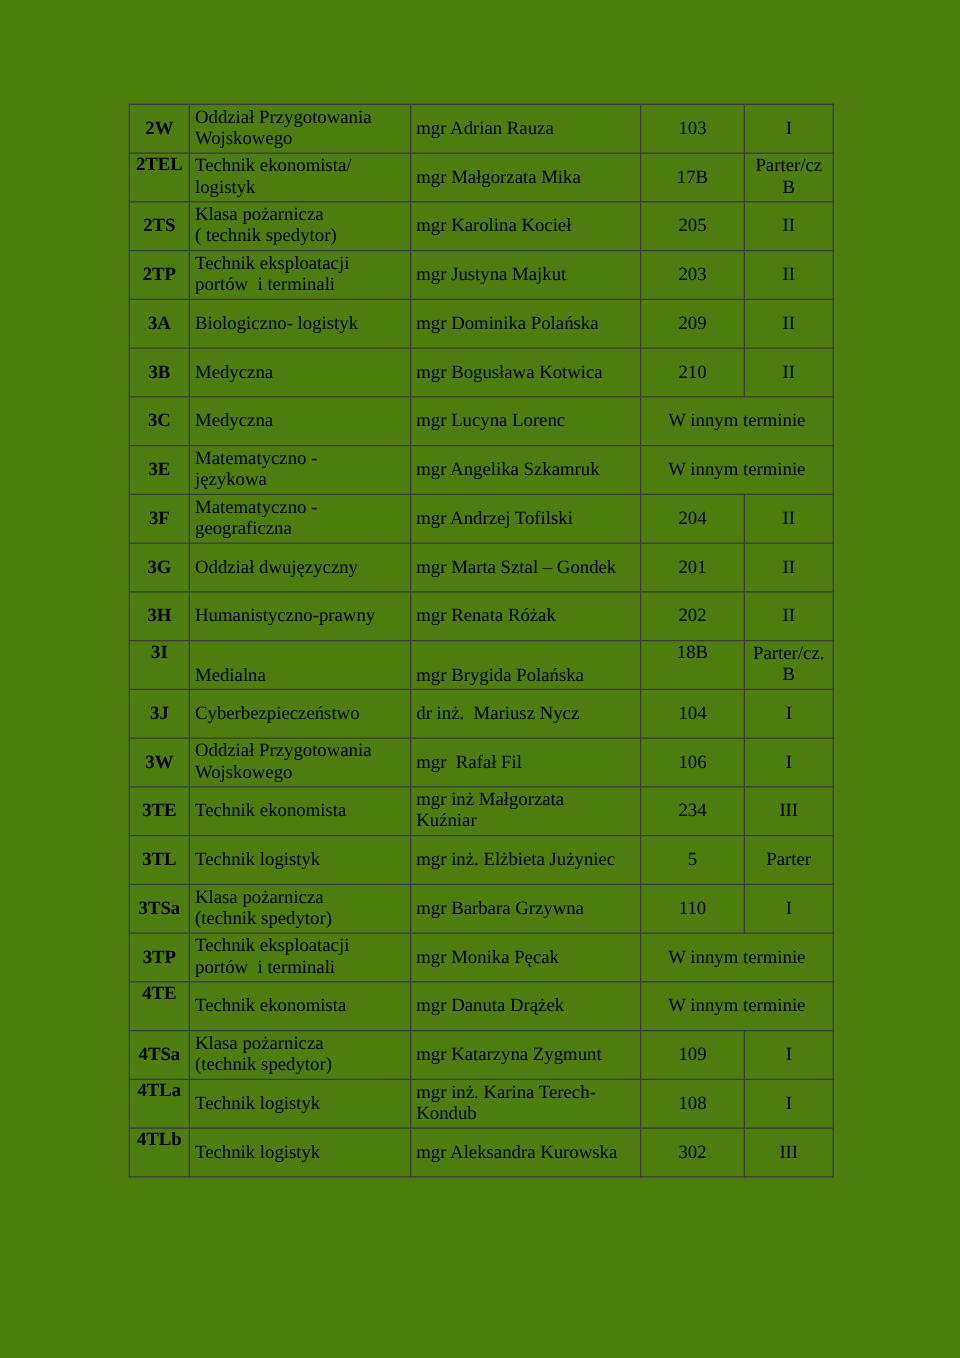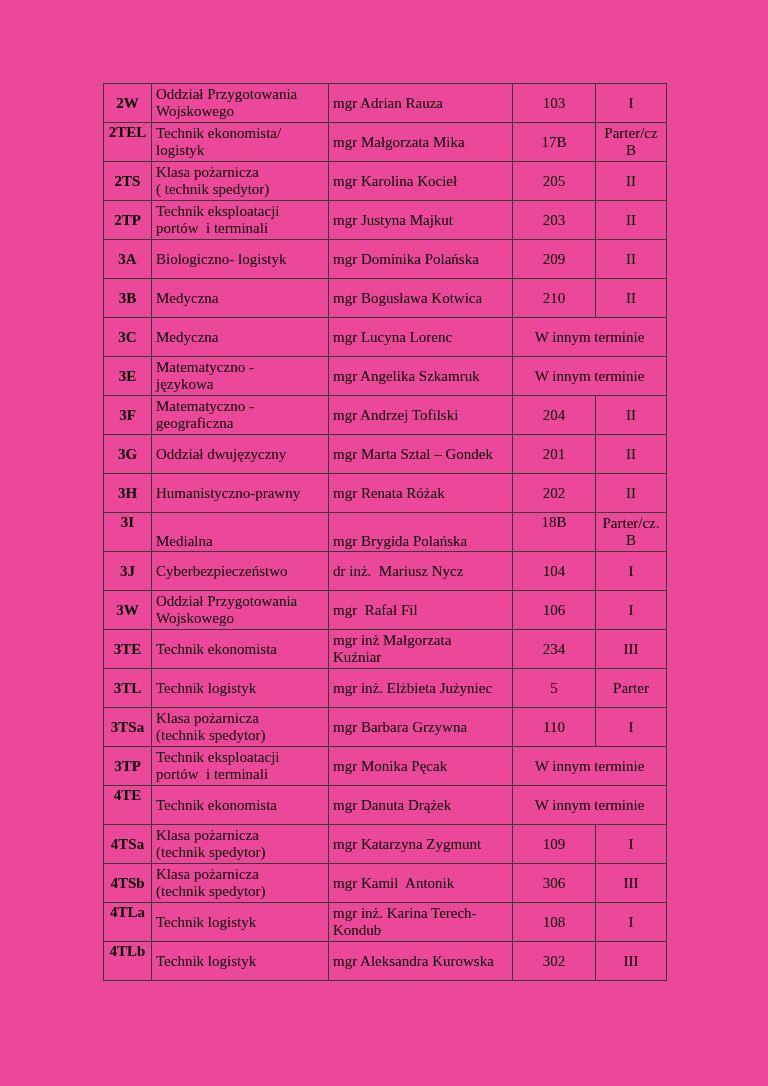--- a/index.html
+++ b/index.html
@@ -10,21 +10,21 @@
   body {
     width: 768px;
     height: 1086px;
     position: relative;
     font-family: "Liberation Serif", "DejaVu Serif", serif;
     color: #000;
   }
   .doc-page {
     position: absolute;
     inset: 0;
-    background: #ec4899;
+    background: #4d7c0f;
   }
   table.alloc {
     position: absolute;
     left: 103px;
     top: 83px;
     width: 563px;
     border-collapse: collapse;
     table-layout: fixed;
   }
   table.alloc td {
@@ -209,28 +209,20 @@
         </tr>
         <tr>
           <td class="code">4TSa</td>
           <td class="desc">Klasa pożarnicza
 (technik spedytor)</td>
           <td class="teacher">mgr Katarzyna Zygmunt</td>
           <td class="room">109</td>
           <td class="floor">I</td>
         </tr>
         <tr>
-          <td class="code">4TSb</td>
-          <td class="desc">Klasa pożarnicza
-(technik spedytor)</td>
-          <td class="teacher">mgr Kamil  Antonik</td>
-          <td class="room">306</td>
-          <td class="floor">III</td>
-        </tr>
-        <tr>
           <td class="code v-top">4TLa</td>
           <td class="desc">Technik logistyk</td>
           <td class="teacher">mgr inż. Karina Terech-
 Kondub</td>
           <td class="room">108</td>
           <td class="floor">I</td>
         </tr>
         <tr>
           <td class="code v-top">4TLb</td>
           <td class="desc">Technik logistyk</td>

